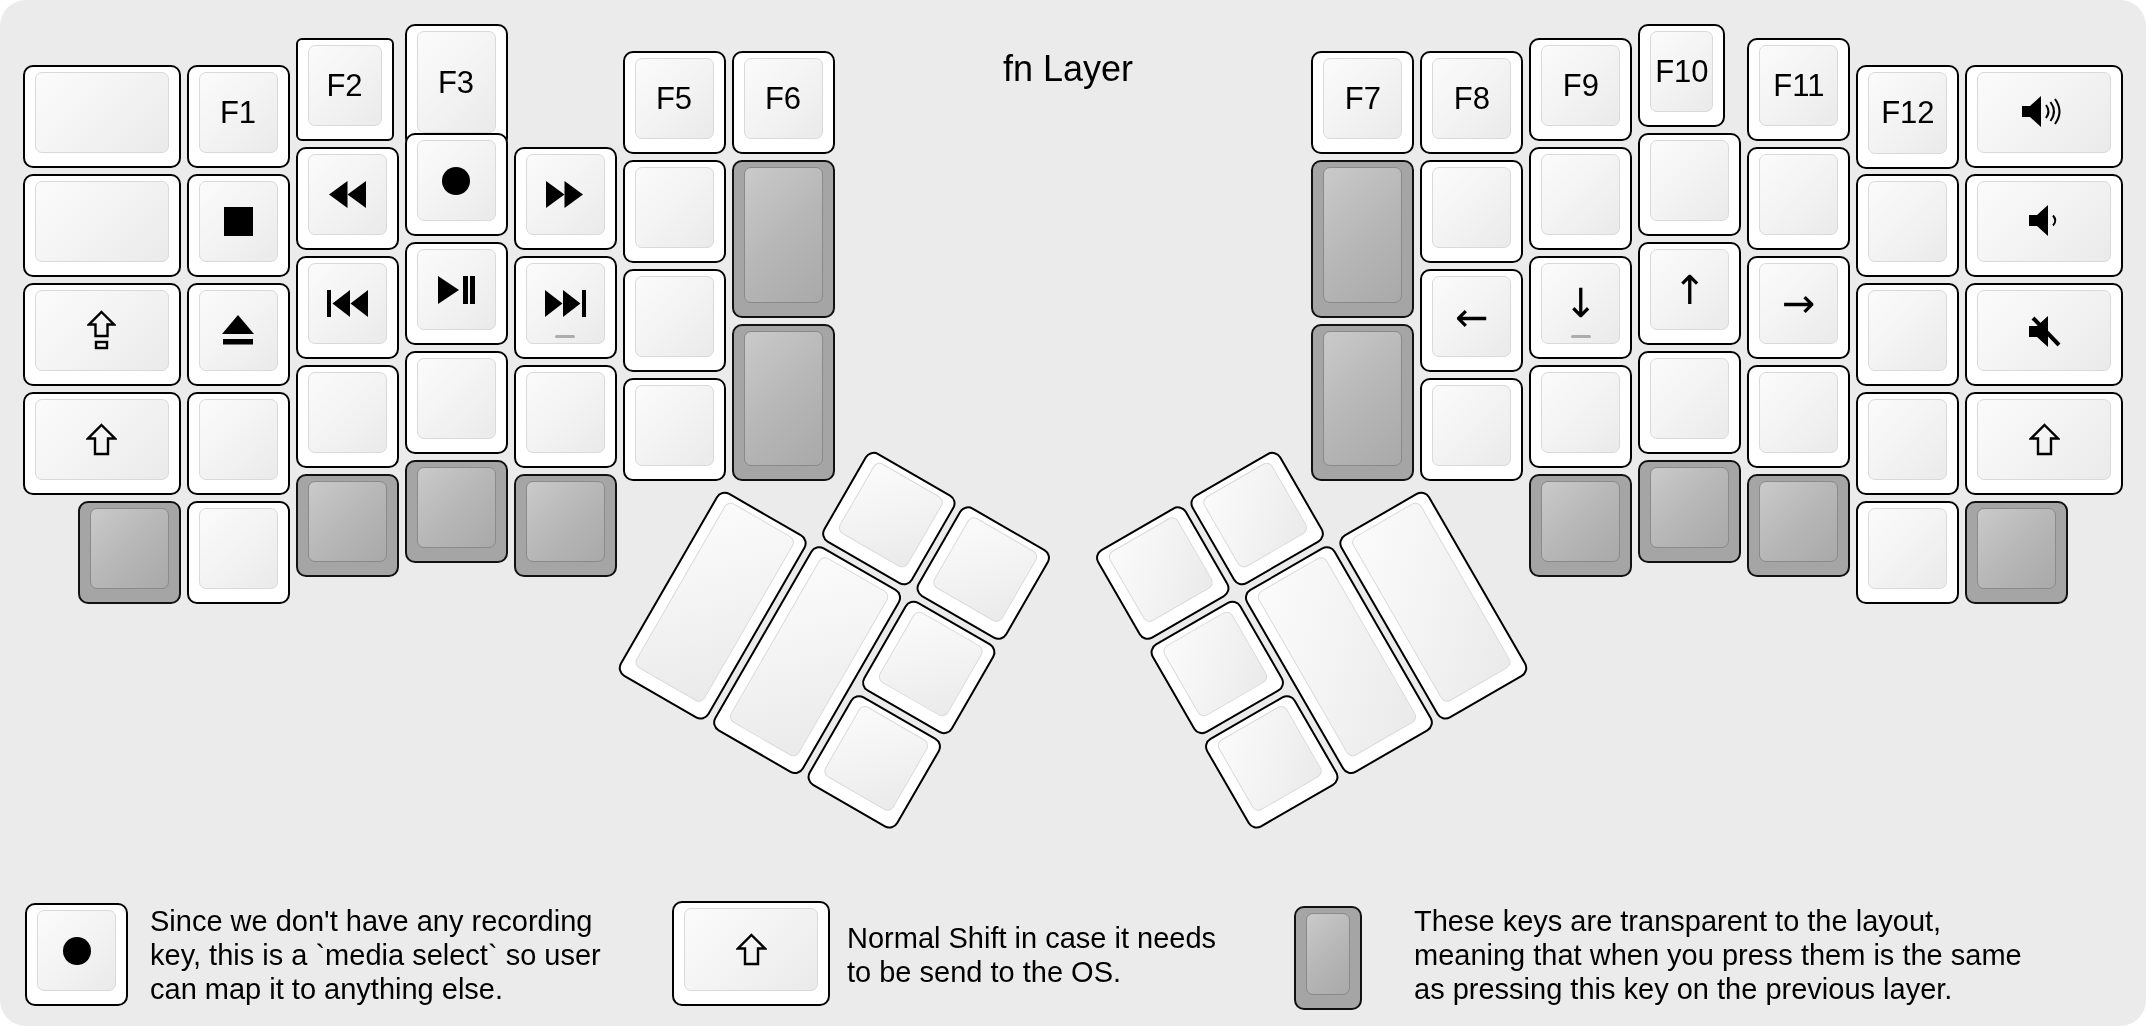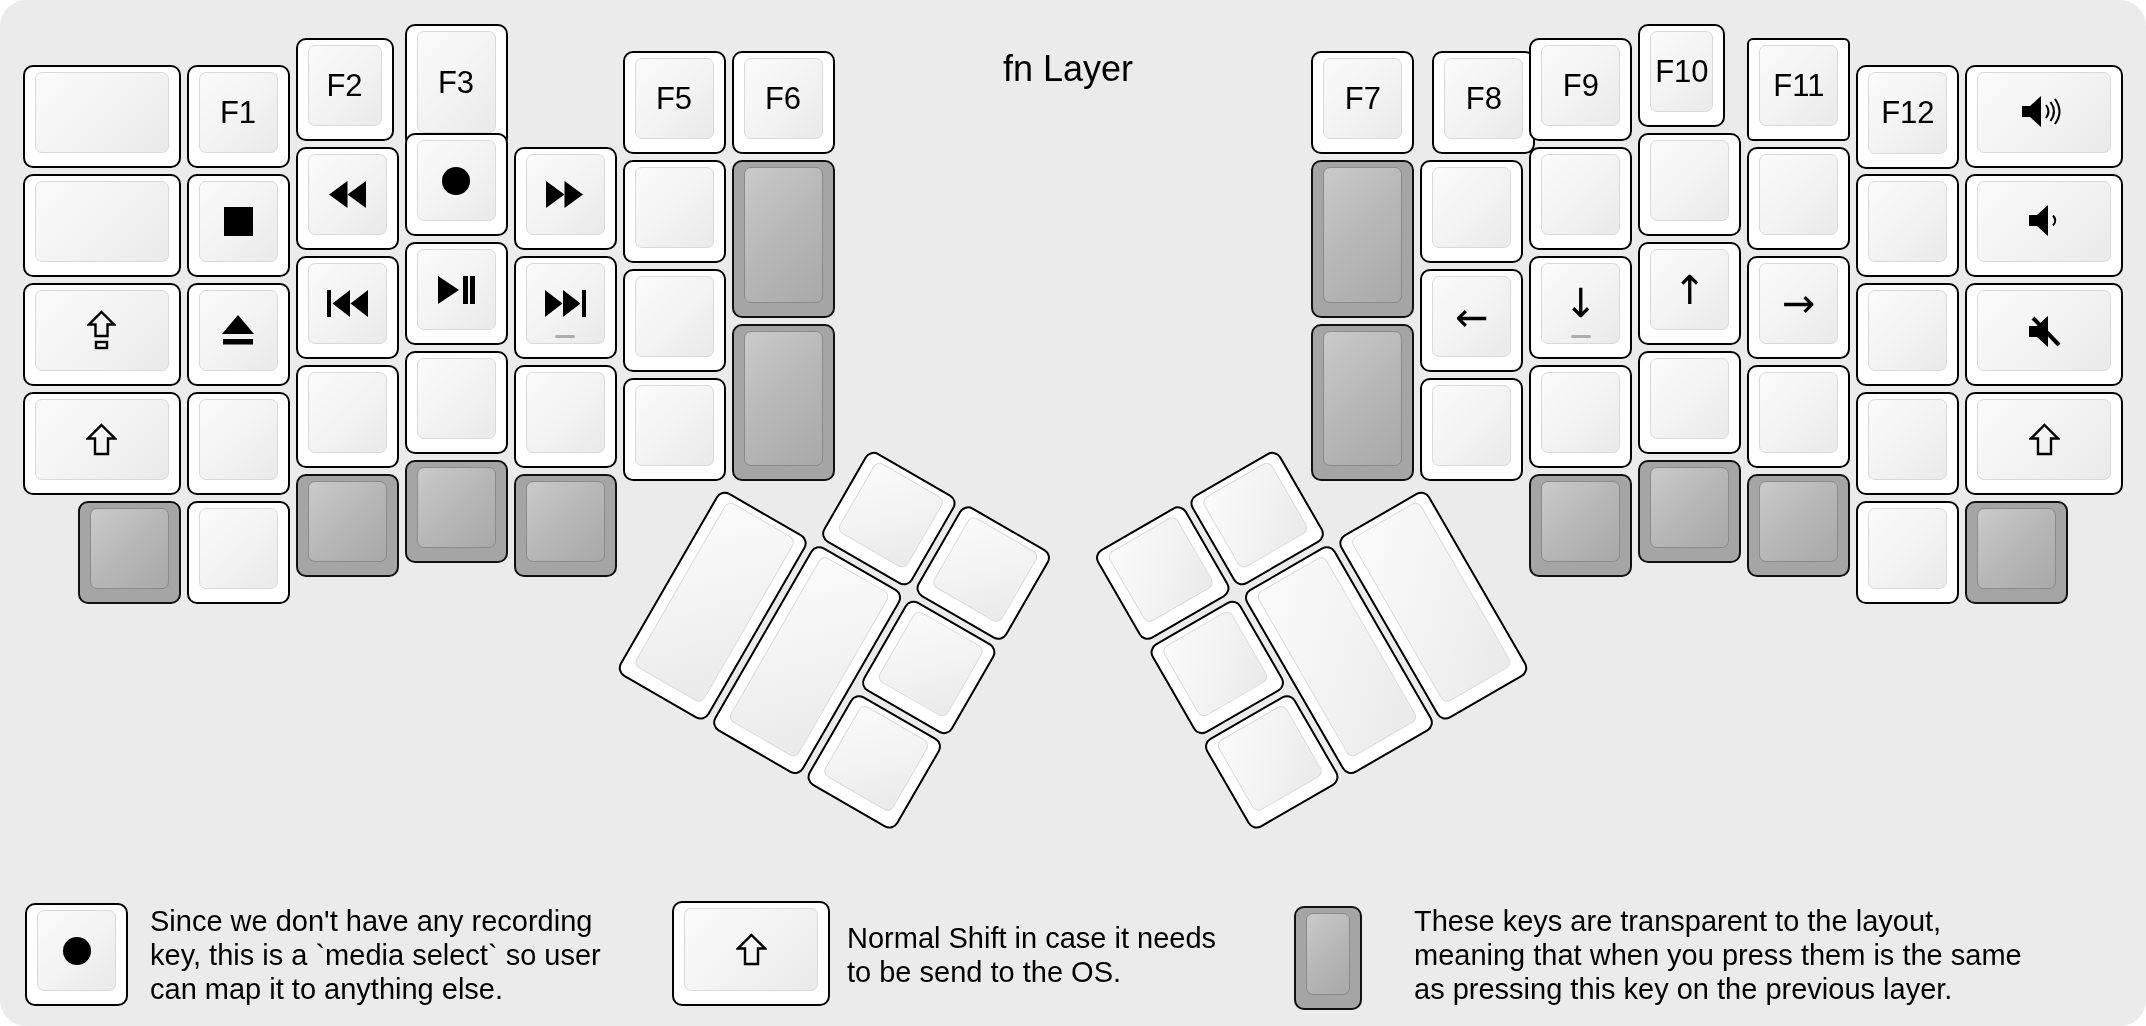--- a/index.html
+++ b/index.html
@@ -75,21 +75,21 @@
             <svg width="36" height="31" viewBox="0 0 36 31">
               <path d="M18 0 L34 19 H2 Z"></path>
               <rect x="3" y="24" width="30" height="5.5"></rect>
             </svg>
           </span>
         </div>
       </div>
       <div class="key" style="left: 186.5px; top: 391.875px; width: 103px; height: 103px;">
         <div class="keytop"></div>
       </div>
-      <div class="key" style="left: 295.5px; top: 37.625px; width: 98px; height: 103px;">
+      <div class="key" style="left: 295.5px; top: 37.625px; width: 98px; height: 103px; border-radius: 6px;">
         <div class="keytop">
           <span class="klabel">F2</span>
         </div>
       </div>
       <div class="key" style="left: 295.5px; top: 146.625px; width: 103px; height: 103px;">
         <div class="keytop">
           <span class="icon">
             <svg width="38" height="27" viewBox="0 0 38 27">
               <path d="M19.5 0 V27 L1 13.5 Z"></path>
               <path d="M38 0 V27 L19.5 13.5 Z"></path>
@@ -208,21 +208,21 @@
         <div class="keytop">
           <span class="klabel">F7</span>
         </div>
       </div>
       <div class="key gray" style="left: 1311.38px; top: 160.25px; width: 103px; height: 157.5px;">
         <div class="keytop"></div>
       </div>
       <div class="key gray" style="left: 1311.38px; top: 323.75px; width: 103px; height: 157.5px;">
         <div class="keytop"></div>
       </div>
-      <div class="key" style="left: 1420.38px; top: 51.25px; width: 103px; height: 103px; margin-left: 12px;">
+      <div class="key" style="left: 1420.38px; top: 51.25px; width: 103px; height: 103px;">
         <div class="keytop">
           <span class="klabel">F8</span>
         </div>
       </div>
       <div class="key" style="left: 1420.38px; top: 160.25px; width: 103px; height: 103px;">
         <div class="keytop"></div>
       </div>
       <div class="key" style="left: 1420.38px; top: 269.25px; width: 103px; height: 103px;">
         <div class="keytop">
           <span class="klabel glyph">←</span>
@@ -257,21 +257,21 @@
         <div class="keytop"></div>
       </div>
       <div class="key" style="left: 1638.38px; top: 242px; width: 103px; height: 103px;">
         <div class="keytop">
           <span class="klabel glyph">↑</span>
         </div>
       </div>
       <div class="key" style="left: 1638.38px; top: 351px; width: 103px; height: 103px;">
         <div class="keytop"></div>
       </div>
-      <div class="key" style="left: 1747.38px; top: 37.625px; width: 103px; height: 103px; border-radius: 6px;">
+      <div class="key" style="left: 1747.38px; top: 37.625px; width: 103px; height: 103px;">
         <div class="keytop">
           <span class="klabel">F11</span>
         </div>
       </div>
       <div class="key" style="left: 1747.38px; top: 146.625px; width: 103px; height: 103px;">
         <div class="keytop"></div>
       </div>
       <div class="key" style="left: 1747.38px; top: 255.625px; width: 103px; height: 103px;">
         <div class="keytop">
           <span class="klabel glyph">→</span>

